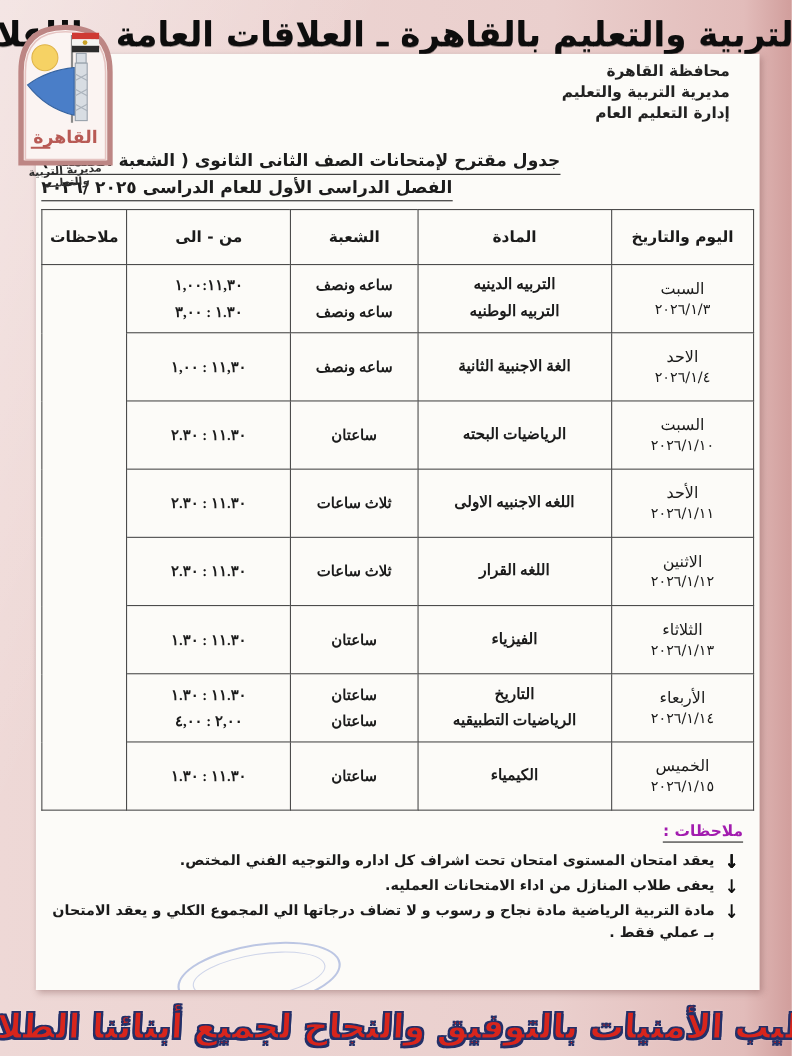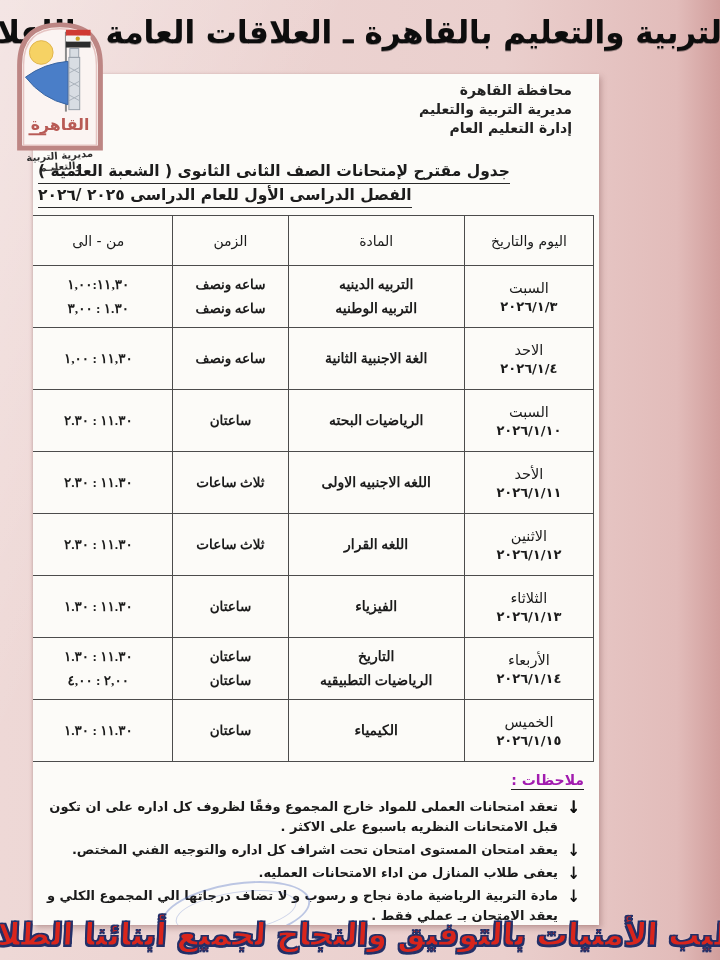--- a/index.html
+++ b/index.html
@@ -22,21 +22,21 @@
     font-size:31px; font-weight:900; color:#0d0d0d; letter-spacing:-1px;
     text-shadow:0 1px 0 rgba(0,0,0,.35);
     white-space:nowrap;
   }
   
   .logo { position:absolute; top:16px; right:auto; left:10px; width:100px; height:150px; z-index:3; text-align:center; }
   .logo svg { display:block; margin:0 auto; }
   .logo-caption { font-size:10px; font-weight:700; color:#2e2e2e; margin-top:-4px; transform:rotate(-4deg); }
   
   .paper {
-    position:absolute; top:74px; left:33px; width:566px; height:851px;
+    position:absolute; top:49px; left:33px; width:658px; height:851px;
     background:#fcfbf8;
     box-shadow:2px 3px 6px rgba(110,60,60,.35), -1px 0 2px rgba(110,60,60,.15);
     overflow:hidden; padding:5px 5px 0 5px;
   }
   .letterhead { margin:2px 22px 0 0; text-align:right; }
   .letterhead div { font-size:14px; font-weight:700; color:#222; line-height:19px; }
   .doc-title { text-align:left; margin-top:22px; line-height:22px; }
   .doc-title span {
     display:inline-block; font-size:15.5px; font-weight:700; color:#1c1c1c;
     border-bottom:1.5px solid #2a2a2a; padding-bottom:1px;
@@ -45,24 +45,24 @@
   table.exam {
     width:648px; margin:7px auto 0 auto; border-collapse:collapse;
     border:1.5px solid #3b3b3b; table-layout:fixed;
   }
   table.exam th, table.exam td {
     border:1.2px solid #4c4c4c; color:#1b1b1b; text-align:center; vertical-align:middle;
     padding:2px 3px; overflow:hidden;
   }
   col.c-day{width:129px} col.c-sub{width:176px} col.c-dur{width:115px} col.c-time{width:149px} col.c-note{width:77px}
   thead tr { height:50px; }
-  thead th { font-size:14px; font-weight:400; background:#fcfbf8; }
+  thead th { font-size:14px; font-weight:700; background:#fcfbf8; }
   tbody tr { height:62px; }
   td .day { font-size:14.5px; font-weight:400; }
-  td .date { font-size:13px; font-weight:700; margin-top:3px; }
+  td .date { font-size:13px; font-weight:400; margin-top:3px; }
   td .line { font-size:13.5px; font-weight:700; line-height:24px;font-family:Liberation Serif, serif; }
   td.sub .line { font-size:14px; }
   .num { direction:ltr; unicode-bidi:bidi-override; display:inline-block; }
   td.notes-cell { background:#fcfbf8; }
   
   .notes { margin:8px 10px 0 6px; }
   .notes-title {
     display:inline-block; font-size:14px; font-weight:700; color:#a21caf;
     border-bottom:1.6px solid #222; padding-bottom:1px; margin-bottom:4px;
   }
@@ -149,21 +149,21 @@
         <col class="c-day">
           <col class="c-sub">
           <col class="c-dur">
           <col class="c-time">
           <col class="c-note">
       </colgroup>
       <thead>
           <tr id="header-row">
             <th>اليوم والتاريخ</th>
             <th>المادة</th>
-            <th>الزمن</th>
+            <th>الشعبة</th>
             <th>من - الى</th>
             <th>ملاحظات</th>
           </tr>
         </thead>
       <tbody id="table-body">
           <tr>
             <td class="daycell">
               <div class="day">السبت</div>
               <div class="date"><span class="num">٢٠٢٦/١/٣</span></div>
             </td>
@@ -289,21 +289,21 @@
               <div class="line"><span class="num">١.٣٠ : ١١.٣٠</span></div>
             </td>
           </tr>
         </tbody>
     </table>
 
     <div class="notes">
       <div class="notes-title">ملاحظات :</div>
       <ul id="notes-list">
           <li><span class="bullet">↓</span></li>
-          <li><span class="bullet">↓</span><span>تعقد امتحانات العملى للمواد خارج المجموع وفقًا لظروف كل اداره على ان تكون قبل الامتحانات النظريه باسبوع على الاكثر .</span></li>
+          <li><span class="bullet">↓</span></li>
           <li><span class="bullet">↓</span><span>يعقد امتحان المستوى امتحان تحت اشراف كل اداره والتوجيه الفني المختص.</span></li>
           <li><span class="bullet">↓</span><span>يعفى طلاب المنازل من اداء الامتحانات العمليه.</span></li>
           <li><span class="bullet">↓</span><span>مادة التربية الرياضية مادة نجاح و رسوب و لا تضاف درجاتها الي المجموع الكلي و يعقد الامتحان بـ عملي فقط .</span></li>
         </ul>
     </div>
 
     <div class="stamp"></div>
   </div>
 
   <div class="bottom-banner">أطيب الأمنيات بالتوفيق والنجاح لجميع أبنائنا الطلاب</div>

